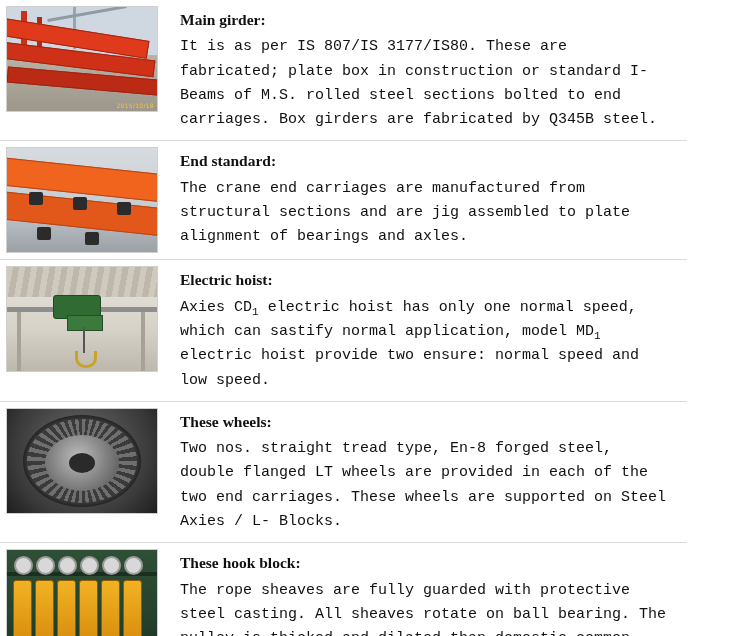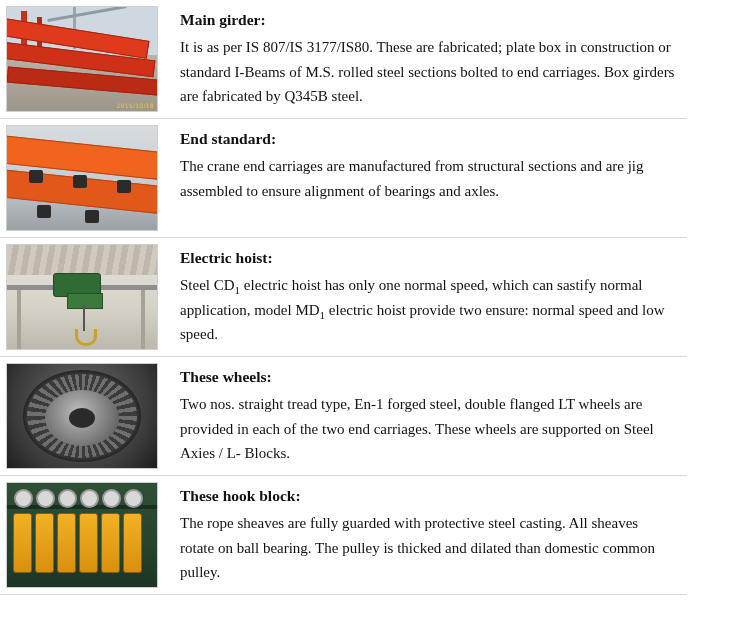--- a/index.html
+++ b/index.html
@@ -39,20 +39,21 @@
     font-weight: bold;
     font-size: 15.5px;
     line-height: 1.5;
     margin: 0 0 4px 0;
   }
   .row-body {
     font-size: 15px;
     line-height: 1.62;
     margin: 0;
     text-align: left;
+    font-family: Liberation Mono, monospace;
   }
   .sub {
     font-size: 11px;
     vertical-align: sub;
     line-height: 0;
   }
   
   .pic {
     position: relative;
     width: 150px;
@@ -217,55 +218,55 @@
           <div class="beam b2"></div>
           <div class="blk k1"></div>
           <div class="blk k2"></div>
           <div class="blk k3"></div>
           <div class="blk k4"></div>
           <div class="blk k5"></div>
         </div>
       </td>
       <td class="text-cell">
         <p class="row-title">End standard:</p>
-        <p class="row-body">The crane end carriages are manufactured from structural sections and are jig assembled to ensure alignment of bearings and axles.</p>
+        <p class="row-body">The crane end carriages are manufactured from structural sections and are jig assembled to plate alignment of bearings and axles.</p>
       </td>
     </tr>
 
     <tr class="spec-row">
       <td class="img-cell">
         <div class="pic pic-hoist">
           <div class="roofline"></div>
           <div class="rail"></div>
           <div class="col c1"></div>
           <div class="col c2"></div>
           <div class="motor"></div>
           <div class="drum"></div>
           <div class="wire"></div>
           <div class="hook"></div>
         </div>
       </td>
       <td class="text-cell">
         <p class="row-title">Electric hoist:</p>
-        <p class="row-body"><span>Steel CD</span><span class="sub">1</span><span> electric hoist has only one normal speed, which can sastify normal application, model MD</span><span class="sub">1</span><span> electric hoist provide two ensure: normal speed and low speed.</span></p>
+        <p class="row-body"><span>Axies CD</span><span class="sub">1</span><span> electric hoist has only one normal speed, which can sastify normal application, model MD</span><span class="sub">1</span><span> electric hoist provide two ensure: normal speed and low speed.</span></p>
       </td>
     </tr>
 
     <tr class="spec-row">
       <td class="img-cell">
         <div class="pic pic-wheel">
           <div class="outer"></div>
           <div class="teeth"></div>
           <div class="hub"></div>
           <div class="bore"></div>
         </div>
       </td>
       <td class="text-cell">
         <p class="row-title">These wheels:</p>
-        <p class="row-body">Two nos. straight tread type, En-1 forged steel, double flanged LT wheels are provided in each of the two end carriages. These wheels are supported on Steel Axies / L- Blocks.</p>
+        <p class="row-body">Two nos. straight tread type, En-8 forged steel, double flanged LT wheels are provided in each of the two end carriages. These wheels are supported on Steel Axies / L- Blocks.</p>
       </td>
     </tr>
 
     <tr class="spec-row">
       <td class="img-cell">
         <div class="pic pic-hook">
           <div class="shelf"></div>
           <div class="sh s1"></div>
           <div class="sh s2"></div>
           <div class="sh s3"></div>

